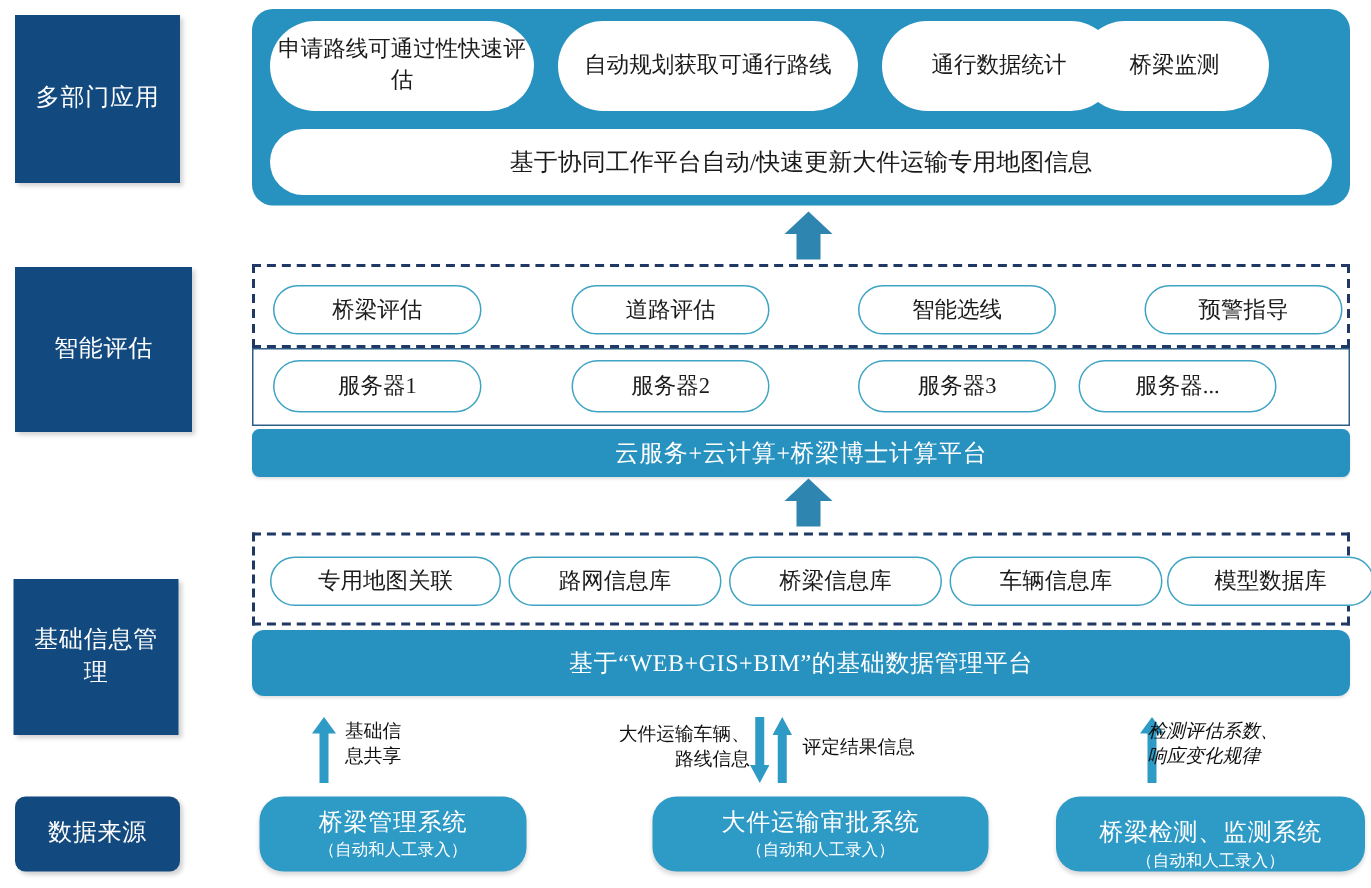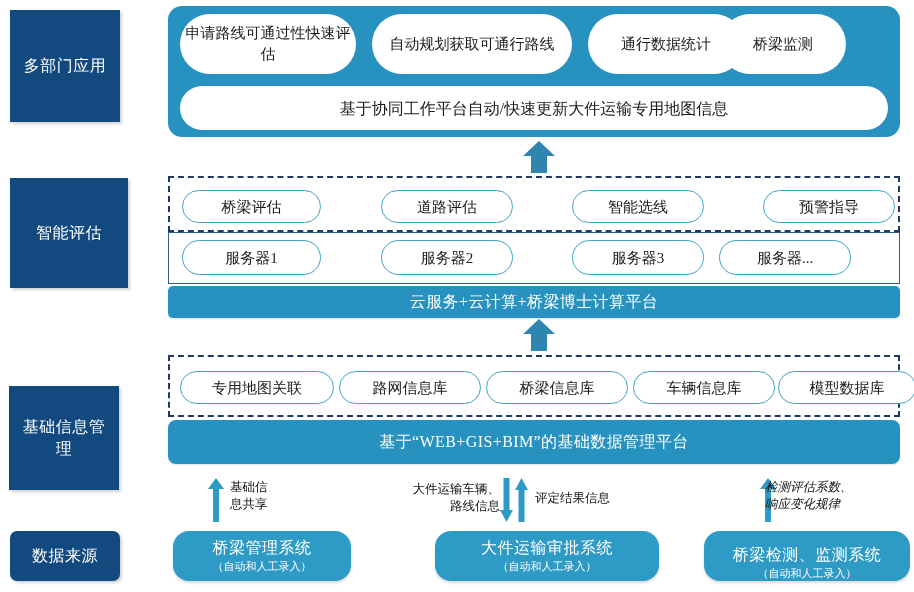--- a/index.html
+++ b/index.html
@@ -99,21 +99,21 @@
     flex-direction: column;
     align-items: center;
     justify-content: center;
     color: #ffffff;
     box-shadow: 0 2px 3px rgba(0,0,0,0.15);
   }
   .source-title {
     font-size: 16px;
     line-height: 20px;
     letter-spacing: 0.5px;
-    font-family: Liberation Mono, monospace;
+    font-family: Liberation Sans, sans-serif;
   }
   .source-sub {
     font-size: 11px;
     line-height: 15px;
     font-family: "DejaVu Sans", "Liberation Sans", sans-serif;
   }
 
   
   .big-arrow svg { display: block; }
 

